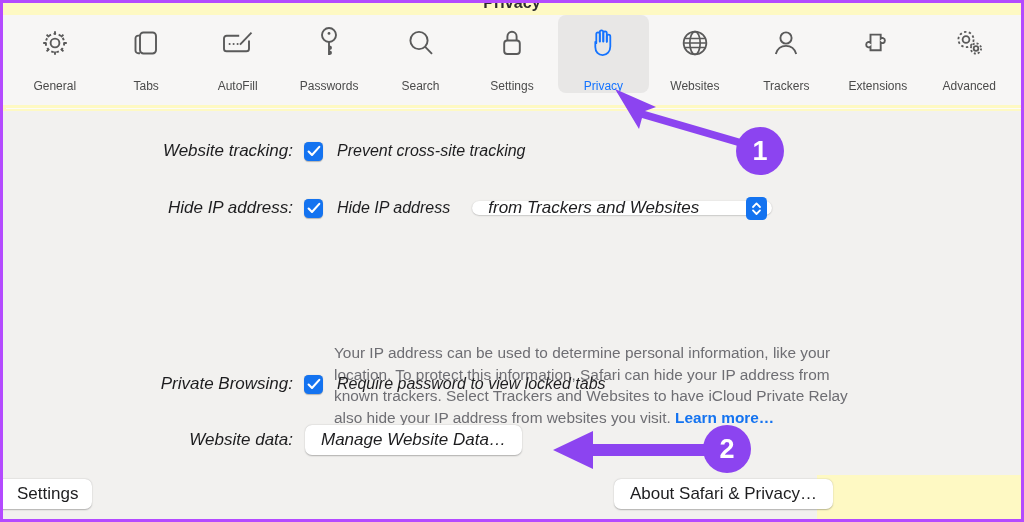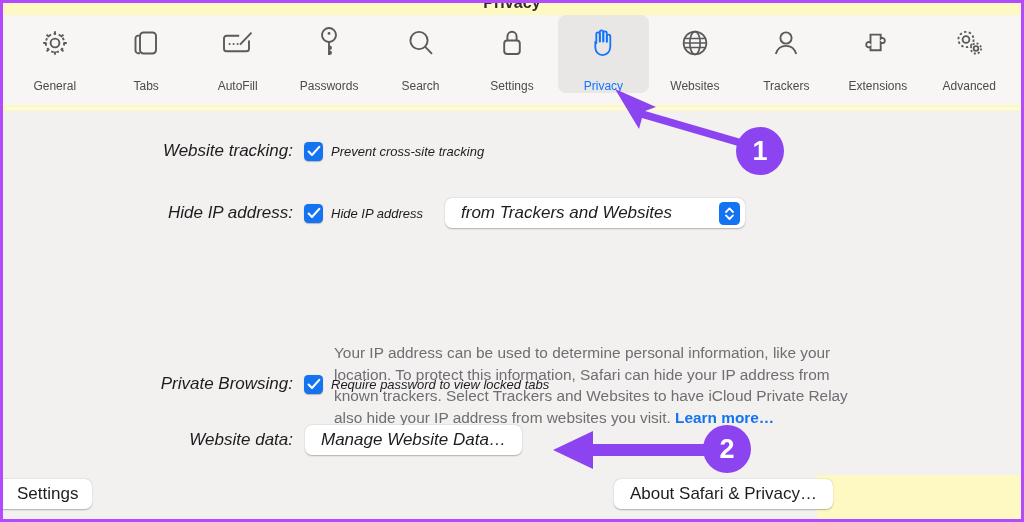--- a/index.html
+++ b/index.html
@@ -122,30 +122,30 @@
     background: #1473f0;
     margin-left: 11px;
     position: relative;
     flex: none;
     box-shadow: 0 0.5px 1px rgba(0,0,0,0.25);
   }
 
   .checkbox svg { position: absolute; top: 3px; left: 2.5px; }
 
   .cb-text {
-    margin-left: 8px;
-    font-size: 13px;
+    margin-left: 14px;
+    font-size: 16px;
     color: #1d1d1f;
     white-space: nowrap;
   }
 
   
   .popup {
     margin-left: 22px;
-    height: 30px;
+    height: 14px;
     min-width: 300px;
     background: #ffffff;
     border-radius: 7px;
     box-shadow: 0 0.5px 1.5px rgba(0,0,0,0.28);
     display: flex;
     align-items: center;
     padding: 0 5px 0 16px;
   }
 
   .popup-value {

